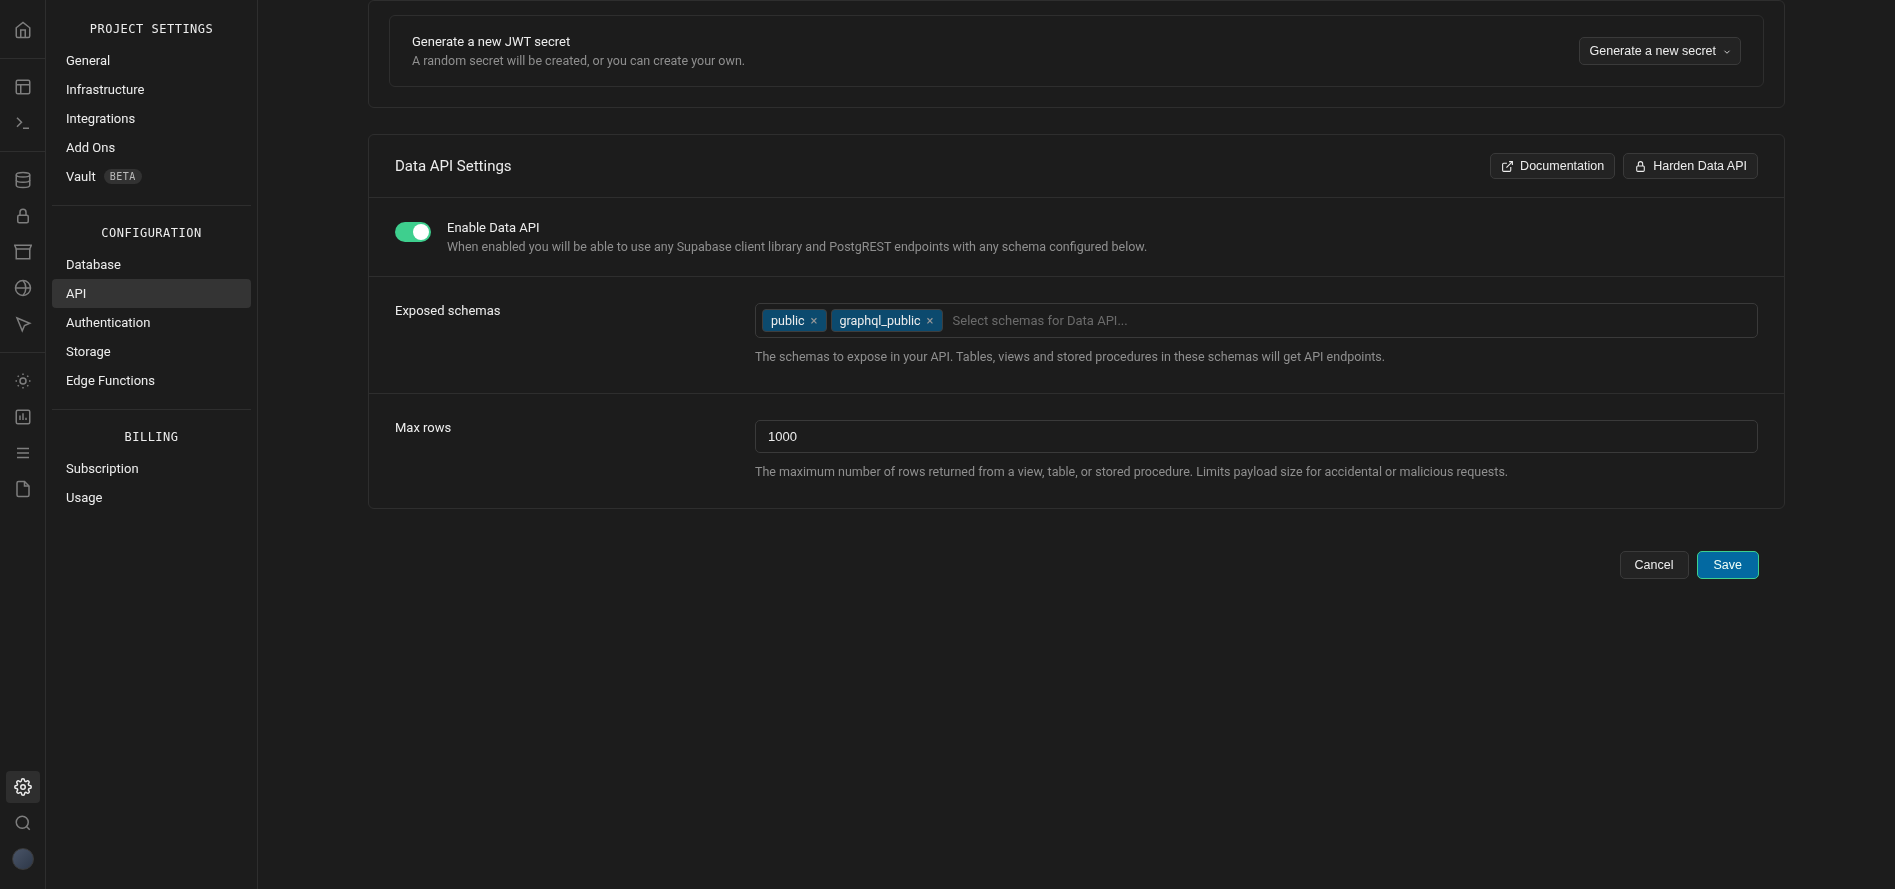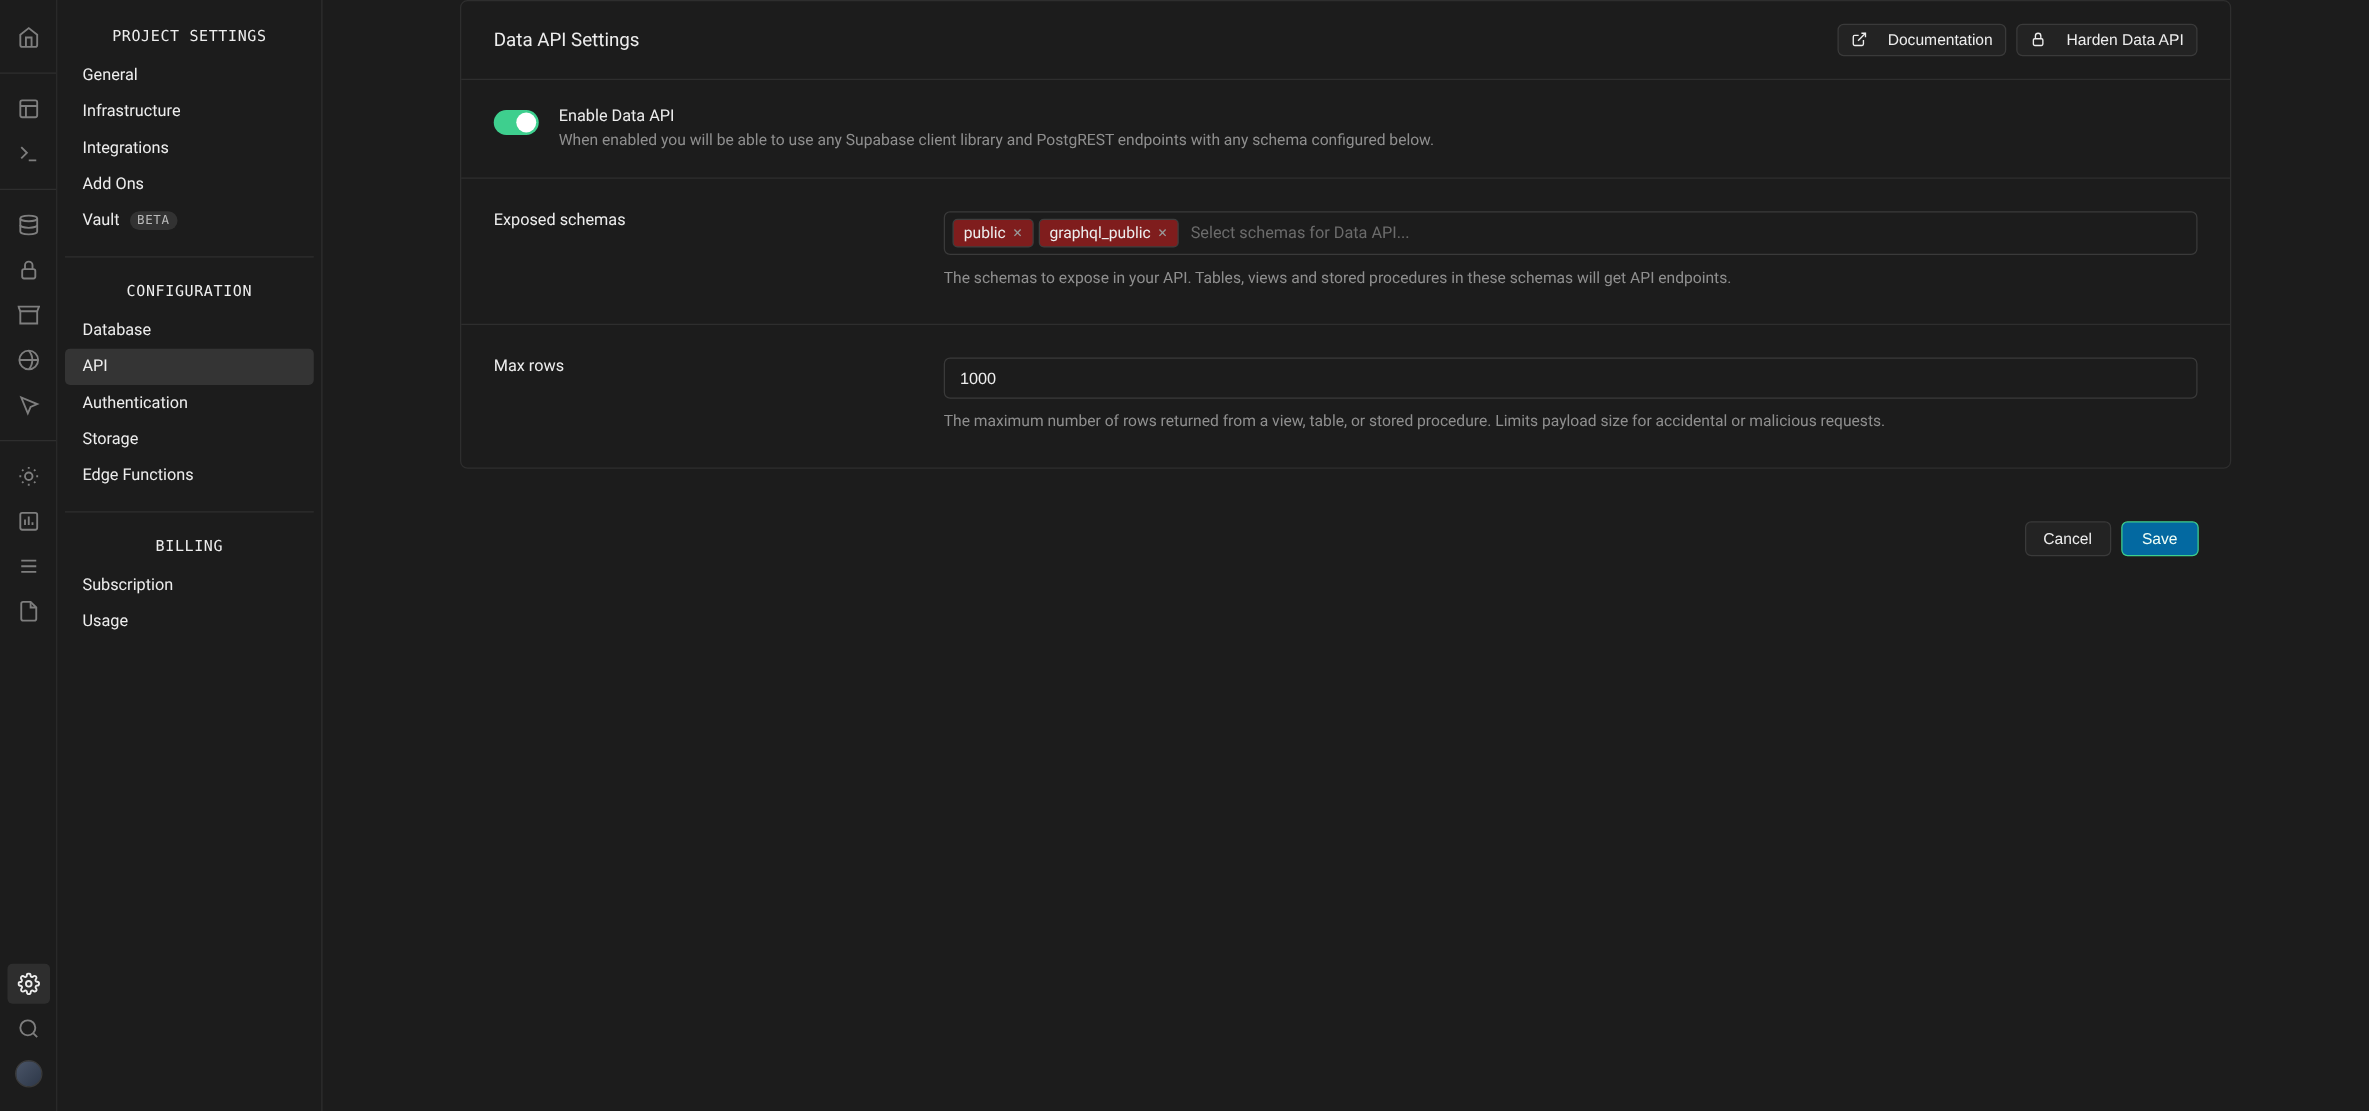--- a/index.html
+++ b/index.html
@@ -161,22 +161,22 @@
   .section-title { font-size: 15px; color: #ededed; }
   .header-actions { display: flex; gap: 8px; }
   .btn-icon-label {
     background: #232323;
     border: 1px solid #3a3a3a;
     color: #ededed;
     padding: 5px 10px;
     border-radius: 5px;
     font-size: 12.5px;
     display: inline-flex;
-    align-items: flex-start;
-    gap: 16px;
+    align-items: flex-end;
+    gap: 6px;
     cursor: pointer;
   }
 
   .enable-row {
     padding: 22px 26px;
     display: flex;
     align-items: flex-start;
     gap: 16px;
     border-bottom: 1px solid #2e2e2e;
   }
@@ -246,21 +246,21 @@
     background: #1c1c1c;
     border: 1px solid #3a3a3a;
     border-radius: 5px;
     padding: 5px 6px;
     display: flex;
     align-items: center;
     gap: 4px;
     flex-wrap: wrap;
   }
   .tag {
-    background: #7f1d1d;
+    background: #0c4a6e;
     border: 1px solid #3e3e3e;
     border-radius: 4px;
     padding: 3px 8px;
     font-size: 12.5px;
     color: #ededed;
     display: inline-flex;
     align-items: center;
     gap: 6px;
   }
   .tag-x {
@@ -456,20 +456,36 @@
   <div class="sidebar-item">
       <span>Subscription</span>
     </div>
   <div class="sidebar-item">
       <span>Usage</span>
     </div>
 </aside>
 
 <main class="main">
 
+  <div class="card" style="padding-bottom:0;">
+    <div class="jwt-row">
+      <div class="jwt-row-inner">
+        <div class="jwt-title">Generate a new JWT secret</div>
+        <div class="jwt-desc">A random secret will be created, or you can create your own.</div>
+      </div>
+      <button class="btn-outline">
+        <span>Generate a new secret</span>
+        <span class="chev-down">
+          <svg width="10" height="10" viewBox="0 0 24 24" fill="none" stroke="currentColor" stroke-width="2">
+              <polyline points="6 9 12 15 18 9"></polyline>
+            </svg>
+        </span>
+      </button>
+    </div>
+  </div>
 
   <div class="card">
     <div class="section-header">
       <div class="section-title">Data API Settings</div>
       <div class="header-actions">
         <button class="btn-icon-label">
           <span>
             <svg width="13" height="13" viewBox="0 0 24 24" fill="none" stroke="currentColor" stroke-width="2">
                 <path d="M18 13v6a2 2 0 01-2 2H5a2 2 0 01-2-2V8a2 2 0 012-2h6"></path>
                 <polyline points="15 3 21 3 21 9"></polyline>

